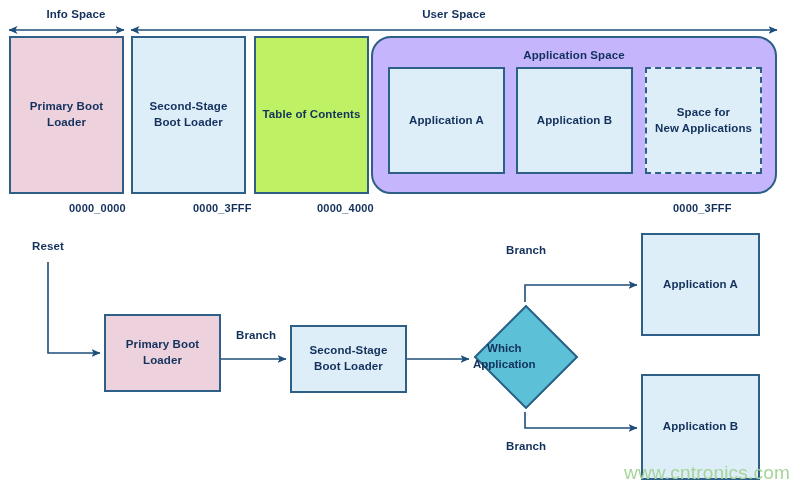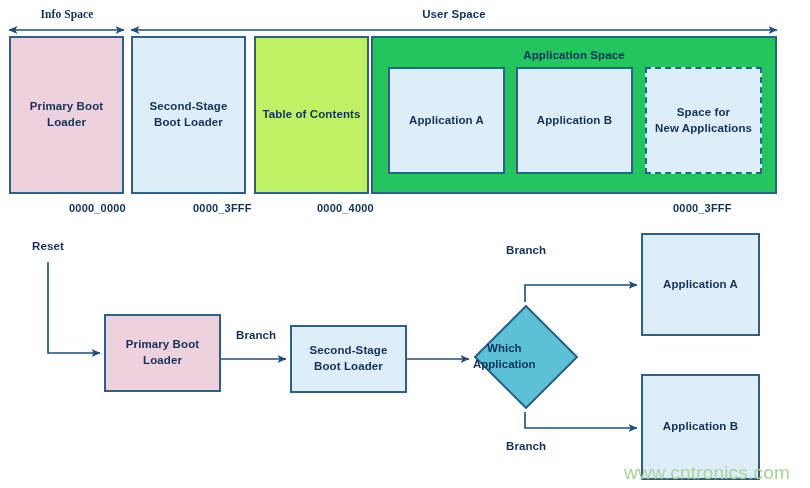--- a/index.html
+++ b/index.html
@@ -117,21 +117,21 @@
     width: 810px;
     height: 488px;
     pointer-events: none;
   }
 </style>
 </head>
 <body>
 
 <div id="canvas">
 
-  <div class="spanlabel" style="left:8px; top:8px; width:118px;font-family:Liberation Serif, serif;">Info Space</div>
+  <div class="spanlabel" style="left:17px; top:8px; width:118px;">Info Space</div>
 
   <div class="spanlabel" style="left:131px; top:8px; width:646px;">User Space</div>
 
   <div class="memblock" style="left:9px; top:36px; width:115px; height:158px; background:#edd2dd;">
     <div class="lbl">
       <span>Primary Boot</span><br>
       <span>Loader</span>
     </div>
   </div>
 
@@ -141,21 +141,21 @@
       <span>Boot Loader</span>
     </div>
   </div>
 
   <div class="memblock" style="left:254px; top:36px; width:115px; height:158px; background:#bef264;">
     <div class="lbl">
       <span>Table of Contents</span>
     </div>
   </div>
 
-  <div class="memblock" style="left:371px; top:36px; width:406px; height:158px; background:#22c55e; display:block;">
+  <div class="memblock" style="left:371px; top:36px; width:406px; height:158px; background:#c4b5fd; display:block;border-radius:20px;">
     <div class="boxlabel" style="position:absolute; left:0; top:10px; width:100%; text-align:center;">Application Space</div>
 
     <div class="memblock" style="left:15px; top:29px; width:117px; height:107px; background:#ddeef8;">
       <div class="lbl">
         <span>Application A</span>
       </div>
     </div>
 
     <div class="memblock" style="left:143px; top:29px; width:117px; height:107px; background:#ddeef8;">
       <div class="lbl">

